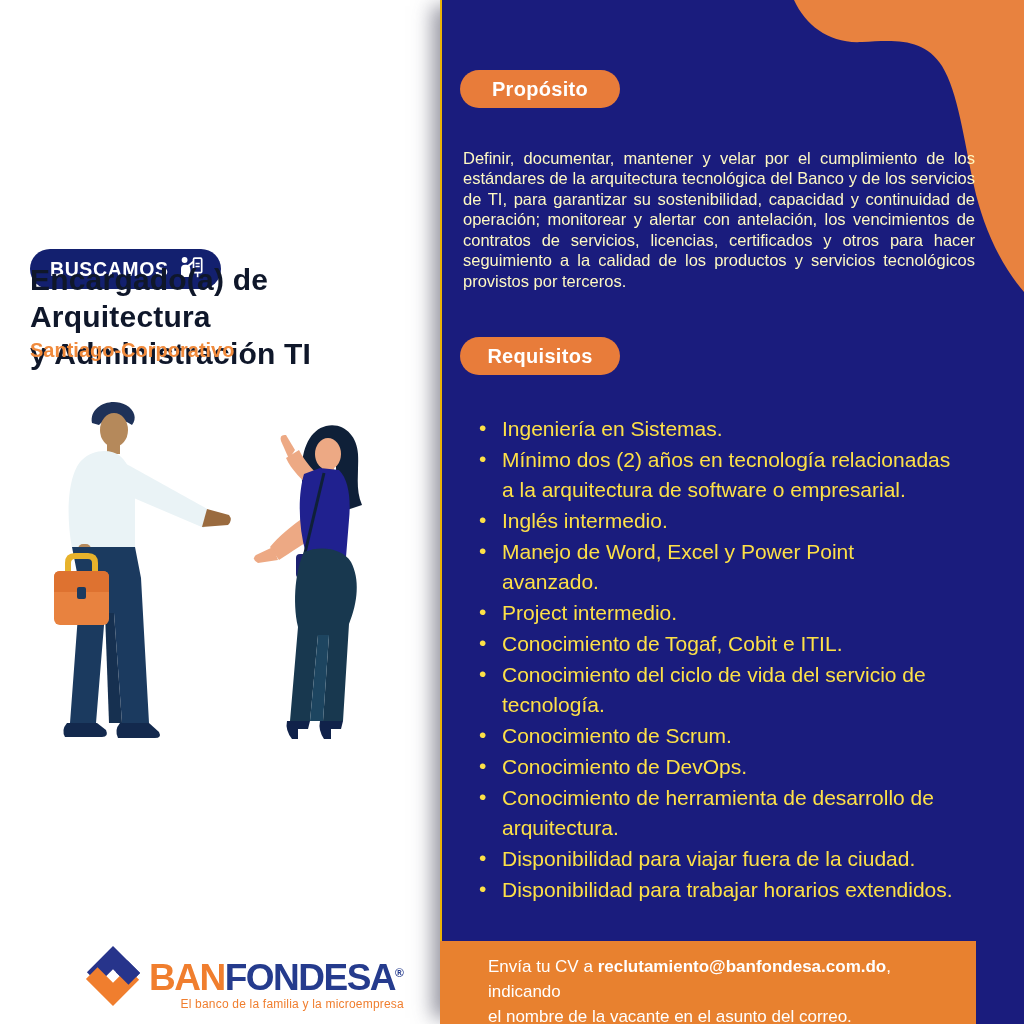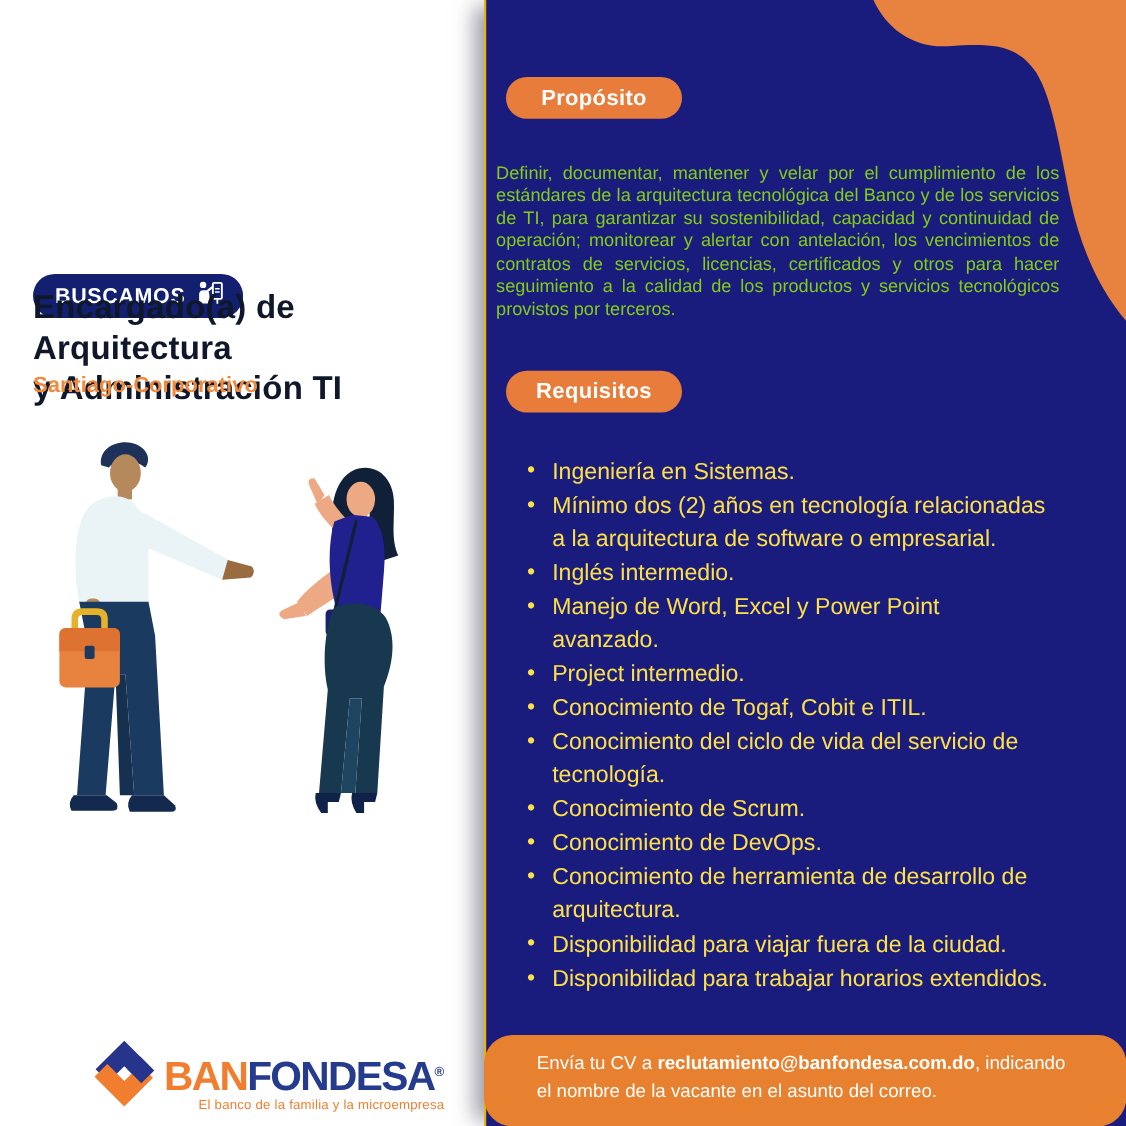--- a/index.html
+++ b/index.html
@@ -44,36 +44,36 @@
 
   .pill {
     position:absolute; background:#E87C3A; color:#fff; font-weight:bold;
     font-size:20px; border-radius:22px; width:160px; height:38px;
     display:flex; align-items:center; justify-content:center; letter-spacing:.3px;
   }
   .pill-proposito { left:18px; top:70px; }
   .pill-requisitos { left:18px; top:337px; }
 
   .purpose {
-    position:absolute; left:9px; top:131px; width:512px;
-    color:#84cc16; font-size:16.5px; line-height:20.5px; text-align:justify;
+    position:absolute; left:21px; top:131px; width:512px;
+    color:#fef9c3; font-size:16.5px; line-height:20.5px; text-align:justify;
   }
 
   .reqs {
     position:absolute; left:20px; top:402px; width:512px;
     list-style:none; margin:12px; padding:0;
     color:#fde047; font-size:21px; line-height:30px;
   }
   .reqs li { position:relative; padding-left:28px; white-space:pre-line; margin:0 0 1px 0; }
   .reqs li::before { content:"•"; position:absolute; left:5px; top:-1px; }
 
   .footer {
-    position:absolute; left:440px; top:941px; width:584px; height:83px;
+    position:absolute; left:440px; top:941px; width:536px; height:83px;
     background:#E8812F; box-sizing:border-box; padding:13px 38px 0 48px;
-    color:#fff; font-size:17px; line-height:25px; white-space:pre-line;border-radius:26px;
+    color:#fff; font-size:17px; line-height:25px; white-space:pre-line;
   }
   .footer .email { font-weight:bold; }
 </style>
 </head>
 <body>
 
 <div class="canvas">
 
   <div class="badge">
     <span>BUSCAMOS</span>

